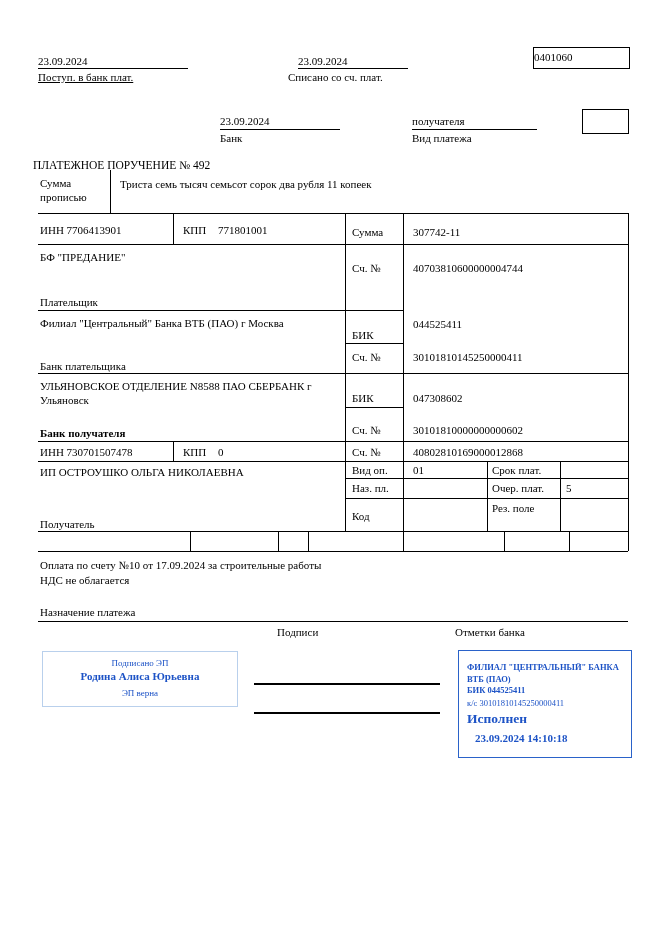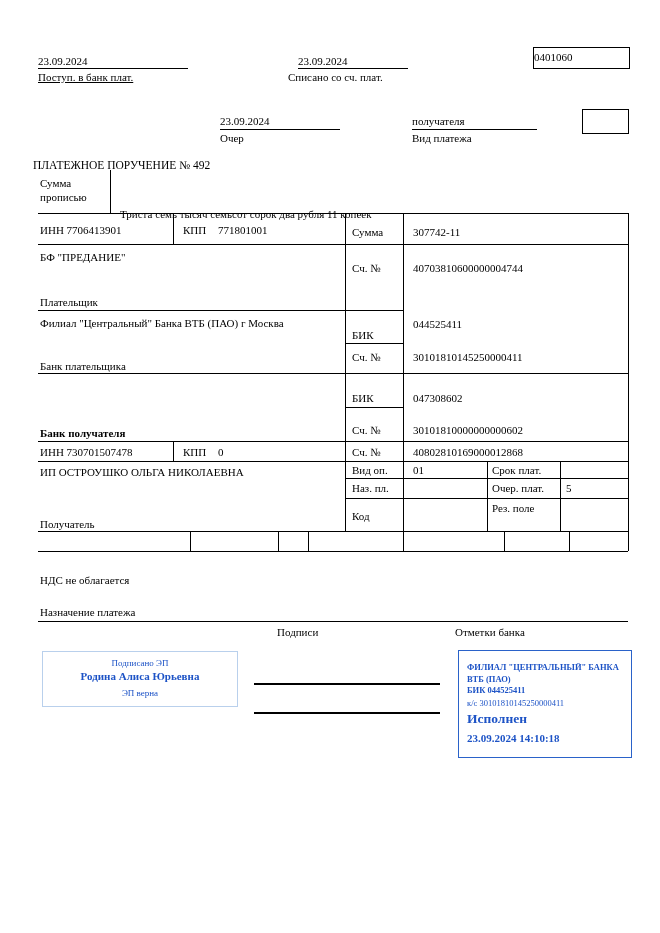--- a/index.html
+++ b/index.html
@@ -44,28 +44,28 @@
   <div class="hl" style="left:298px;top:68px;width:110px;"></div>
   <div class="t c" style="left:288px;top:71px;width:130px;">Списано со сч. плат.</div>
 
   <div class="bx" style="left:533px;top:47px;width:97px;height:22px;">
     <div class="t c" style="left:0;top:3px;width:95px;">0401060</div>
   </div>
 
   <div class="t title" style="left:33px;top:115px;">ПЛАТЕЖНОЕ ПОРУЧЕНИЕ № 492</div>
   <div class="t c" style="left:220px;top:115px;width:120px;">23.09.2024</div>
   <div class="hl" style="left:220px;top:129px;width:120px;"></div>
-  <div class="t c" style="left:220px;top:132px;width:120px;">Очер</div>
+  <div class="t c" style="left:220px;top:132px;width:120px;">Банк</div>
   <div class="t c" style="left:412px;top:115px;width:125px;">получателя</div>
   <div class="hl" style="left:412px;top:129px;width:125px;"></div>
   <div class="t c" style="left:412px;top:132px;width:125px;">Вид платежа</div>
   <div class="bx" style="left:582px;top:109px;width:47px;height:25px;"></div>
 
   <div class="t w" style="left:40px;top:176px;width:70px;line-height:14px;">Сумма прописью</div>
-  <div class="t" style="left:120px;top:178px;margin-top:30px;">Триста семь тысяч семьсот сорок два рубля 11 копеек</div>
+  <div class="t" style="left:120px;top:178px;">Триста семь тысяч семьсот сорок два рубля 11 копеек</div>
 
   <div class="hl" style="left:38px;top:213px;width:590px;"></div>
   <div class="hl" style="left:38px;top:244px;width:590px;"></div>
   <div class="hl" style="left:38px;top:310px;width:365px;"></div>
   <div class="hl" style="left:345px;top:343px;width:58px;"></div>
   <div class="hl" style="left:38px;top:373px;width:590px;"></div>
   <div class="hl" style="left:345px;top:407px;width:58px;"></div>
   <div class="hl" style="left:38px;top:441px;width:590px;"></div>
   <div class="hl" style="left:38px;top:461px;width:590px;"></div>
   <div class="hl" style="left:345px;top:478px;width:283px;"></div>
@@ -98,20 +98,21 @@
   <div class="t" style="left:413px;top:262px;">40703810600000004744</div>
   <div class="t" style="left:40px;top:296px;">Плательщик</div>
 
   <div class="t" style="left:40px;top:317px;">Филиал "Центральный" Банка ВТБ (ПАО) г Москва</div>
   <div class="t" style="left:413px;top:318px;">044525411</div>
   <div class="t" style="left:352px;top:329px;">БИК</div>
   <div class="t" style="left:352px;top:351px;">Сч. №</div>
   <div class="t" style="left:413px;top:351px;">30101810145250000411</div>
   <div class="t" style="left:40px;top:360px;">Банк плательщика</div>
 
+  <div class="t w" style="left:40px;top:379px;width:290px;line-height:14px;">УЛЬЯНОВСКОЕ ОТДЕЛЕНИЕ N8588 ПАО СБЕРБАНК г Ульяновск</div>
   <div class="t" style="left:352px;top:392px;">БИК</div>
   <div class="t" style="left:413px;top:392px;">047308602</div>
   <div class="t" style="left:352px;top:424px;">Сч. №</div>
   <div class="t" style="left:413px;top:424px;">30101810000000000602</div>
   <div class="t" style="left:40px;top:427px;font-weight:bold;">Банк получателя</div>
 
   <div class="t" style="left:40px;top:446px;">ИНН 730701507478</div>
   <div class="t" style="left:183px;top:446px;">КПП</div>
   <div class="t" style="left:218px;top:446px;">0</div>
   <div class="t" style="left:352px;top:446px;">Сч. №</div>
@@ -121,20 +122,21 @@
 
   <div class="t" style="left:352px;top:464px;">Вид оп.</div>
   <div class="t" style="left:413px;top:464px;">01</div>
   <div class="t" style="left:492px;top:464px;">Срок плат.</div>
   <div class="t" style="left:352px;top:482px;">Наз. пл.</div>
   <div class="t" style="left:492px;top:482px;">Очер. плат.</div>
   <div class="t" style="left:566px;top:482px;">5</div>
   <div class="t" style="left:352px;top:510px;">Код</div>
   <div class="t" style="left:492px;top:502px;">Рез. поле</div>
 
+  <div class="t" style="left:40px;top:559px;">Оплата по счету №10 от 17.09.2024 за строительные работы</div>
   <div class="t" style="left:40px;top:574px;">НДС не облагается</div>
   <div class="t" style="left:40px;top:606px;">Назначение платежа</div>
   <div class="hl" style="left:38px;top:621px;width:590px;"></div>
 
   <div class="t c" style="left:277px;top:626px;width:120px;">Подписи</div>
   <div class="t c" style="left:455px;top:626px;width:140px;">Отметки банка</div>
 
   <div class="esign-box">
     <div class="t s9 blue" style="top:6px;">Подписано ЭП</div>
     <div class="t b blue" style="top:17px;font-size:11px;line-height:15px;">Родина Алиса Юрьевна</div>
@@ -143,16 +145,16 @@
 
   <div class="hl" style="left:254px;top:683px;width:186px;height:2px;"></div>
   <div class="hl" style="left:254px;top:712px;width:186px;height:2px;"></div>
 
   <div class="bank-box">
     <div class="t s85 b blue" style="top:11px;">ФИЛИАЛ "ЦЕНТРАЛЬНЫЙ" БАНКА</div>
     <div class="t s85 b blue" style="top:23px;">ВТБ (ПАО)</div>
     <div class="t s85 b blue" style="top:34px;">БИК 044525411</div>
     <div class="t s85 blue" style="top:47px;">к/с 30101810145250000411</div>
     <div class="t s135 b blue" style="top:60px;">Исполнен</div>
-    <div class="t b blue" style="top:81px;">23.09.2024 14:10:18</div>
+    <div class="t b blue" style="top:81px;margin-left:8px;">23.09.2024 14:10:18</div>
   </div>
 
 </div>
 
 </body></html>

